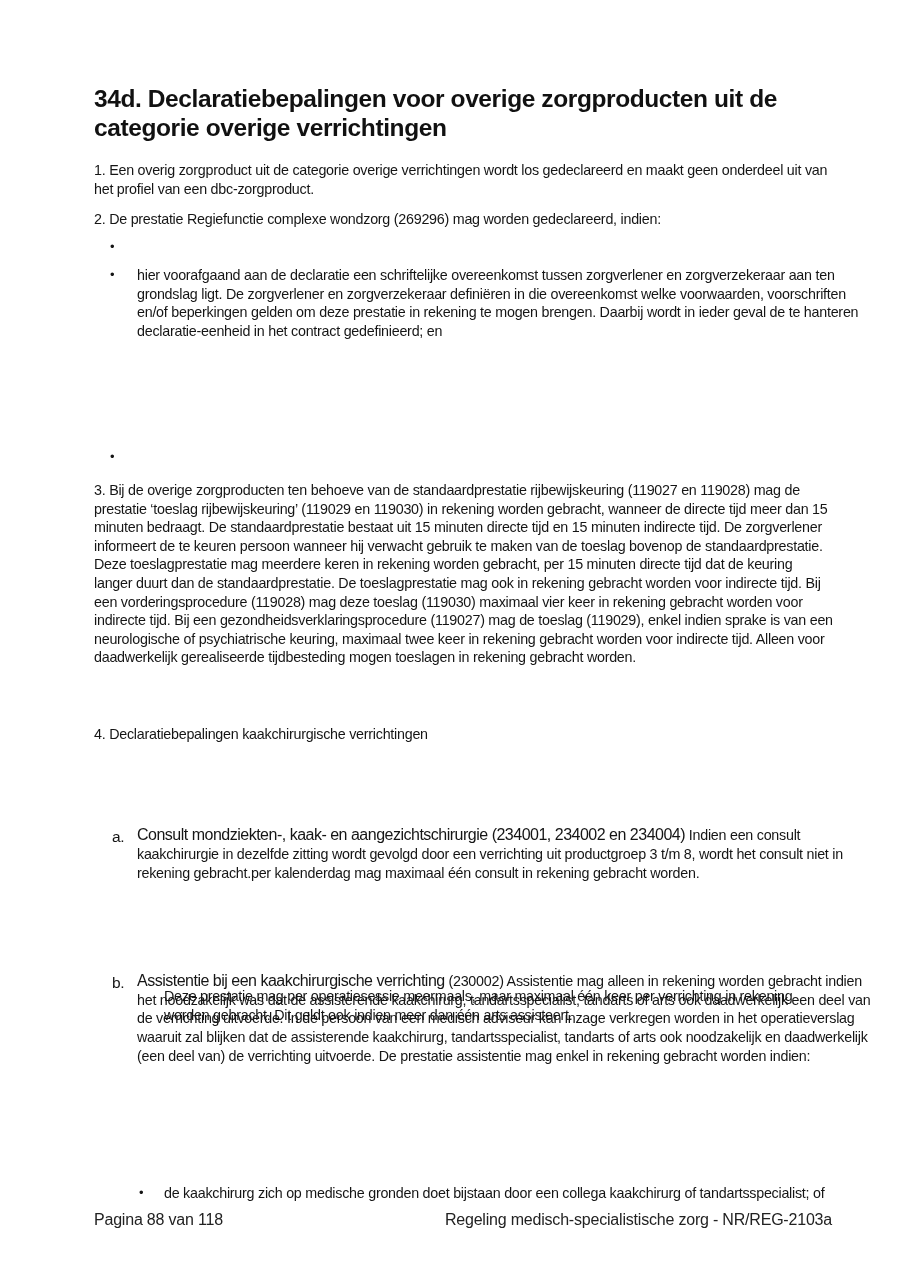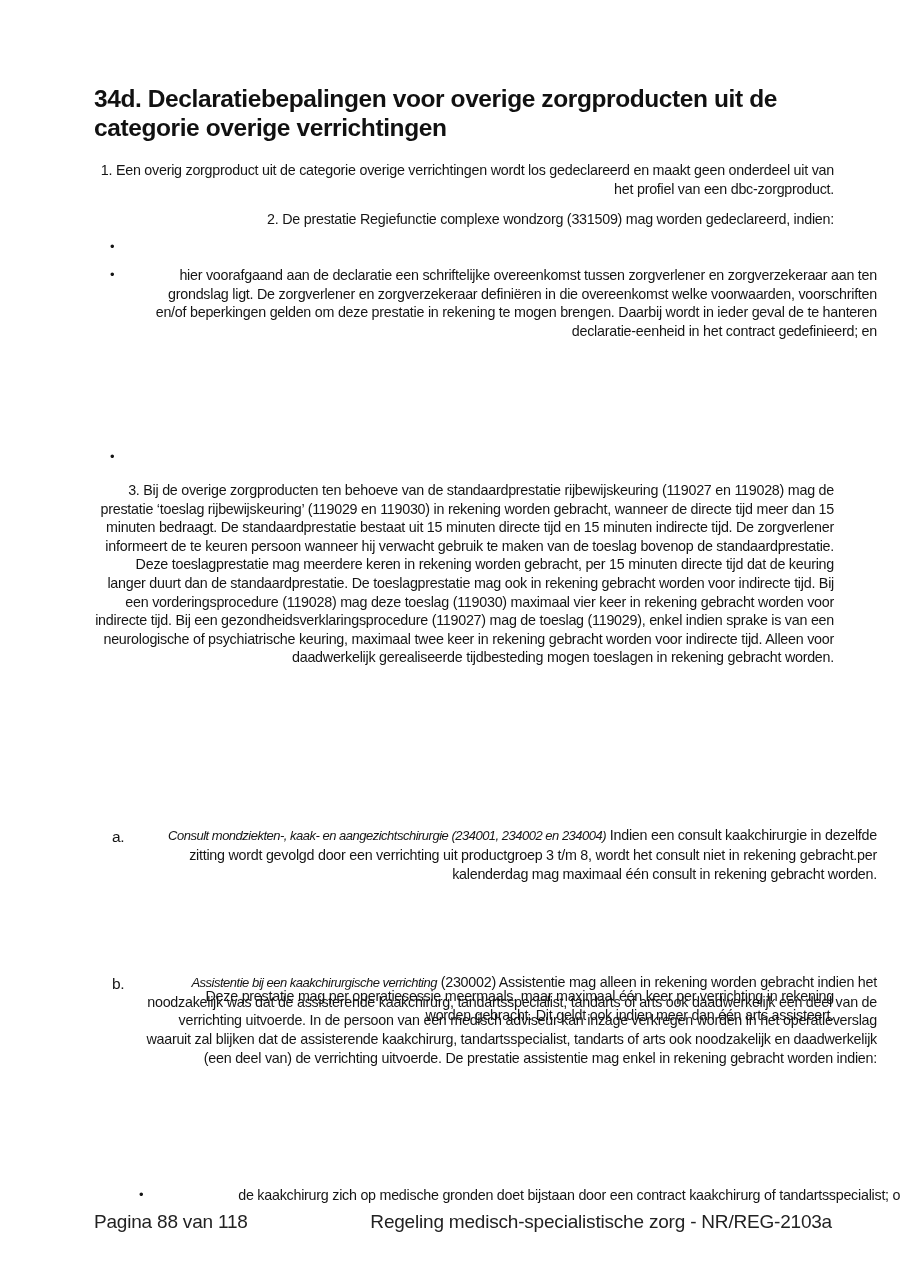--- a/index.html
+++ b/index.html
@@ -3,68 +3,69 @@
   <meta charset="utf-8">
   <style>
     html, body { margin: 0; padding: 0; background: #ffffff; }
     body { width: 900px; height: 1273px; position: relative; overflow: hidden;
            font-family: "Liberation Sans", sans-serif; color: #111; }
     .page { position: absolute; left: 0; top: 0; width: 900px; height: 1273px; background: #fff; margin-left: 8px; }
     h1 { position: absolute; left: 86px; top: 84px; width: 740px; margin: 0;
          font-family: "Liberation Sans", sans-serif; font-weight: bold; font-size: 24.5px;
          line-height: 29px; letter-spacing: -0.4px; color: #111; }
     .body { position: absolute; left: 86px; width: 740px; font-size: 14.3px; line-height: 18.6px;
-            letter-spacing: -0.25px; color: #151515; text-align: right; }
+            letter-spacing: -0.25px; color: #151515; }
     p { margin: 0; }
     .bul { position: relative; padding-left: 43px; }
     .bul .dot { position: absolute; left: 16px; top: 0; font-size: 13px; }
     .lettered { position: relative; padding-left: 43px; }
     .lettered .mark { position: absolute; left: 18px; top: 2px; font-size: 15.5px; }
     .sub { position: relative; padding-left: 70px; }
     .sub .dot { position: absolute; left: 45px; top: 0; font-size: 13px; }
-    .it { font-style: italic; font-size: 13px; letter-spacing: -0.5px; }
-    .footer { position: absolute; top: 1211px; font-size: 19px; color: #222; letter-spacing: -0.2px; }
+    .it { font-size: 16px; letter-spacing: -0.5px; }
+    .footer { position: absolute; top: 1211px; font-size: 16px; color: #222; letter-spacing: -0.2px; }
   </style>
 </head>
 <body>
 
 <div class="page">
 
   <h1>34d. Declaratiebepalingen voor overige zorgproducten uit de categorie overige verrichtingen</h1>
 
   <p class="body" style="top:161px;">1. Een overig zorgproduct uit de categorie overige verrichtingen wordt los gedeclareerd en maakt geen onderdeel uit van het profiel van een dbc-zorgproduct.</p>
 
-  <p class="body" style="top:210px;">2. De prestatie Regiefunctie complexe wondzorg (331509) mag worden gedeclareerd, indien:</p>
+  <p class="body" style="top:210px;">2. De prestatie Regiefunctie complexe wondzorg (269296) mag worden gedeclareerd, indien:</p>
 
   <div class="body bul" style="top:238px;">
     <span class="dot">•</span>
   </div>
   <div class="body bul" style="top:266px;">
     <span class="dot">•</span>
     <span>hier voorafgaand aan de declaratie een schriftelijke overeenkomst tussen zorgverlener en zorgverzekeraar aan ten grondslag ligt. De zorgverlener en zorgverzekeraar definiëren in die overeenkomst welke voorwaarden, voorschriften en/of beperkingen gelden om deze prestatie in rekening te mogen brengen. Daarbij wordt in ieder geval de te hanteren declaratie-eenheid in het contract gedefinieerd; en</span>
   </div>
   <div class="body bul" style="top:374px;">
     <span class="dot">•</span>
   </div>
 
   <p class="body" style="top:481px;">3. Bij de overige zorgproducten ten behoeve van de standaardprestatie rijbewijskeuring (119027 en 119028) mag de prestatie ‘toeslag rijbewijskeuring’ (119029 en 119030) in rekening worden gebracht, wanneer de directe tijd meer dan 15 minuten bedraagt. De standaardprestatie bestaat uit 15 minuten directe tijd en 15 minuten indirecte tijd. De zorgverlener informeert de te keuren persoon wanneer hij verwacht gebruik te maken van de toeslag bovenop de standaardprestatie. Deze toeslagprestatie mag meerdere keren in rekening worden gebracht, per 15 minuten directe tijd dat de keuring langer duurt dan de standaardprestatie. De toeslagprestatie mag ook in rekening gebracht worden voor indirecte tijd. Bij een vorderingsprocedure (119028) mag deze toeslag (119030) maximaal vier keer in rekening gebracht worden voor indirecte tijd. Bij een gezondheidsverklaringsprocedure (119027) mag de toeslag (119029), enkel indien sprake is van een neurologische of psychiatrische keuring, maximaal twee keer in rekening gebracht worden voor indirecte tijd. Alleen voor daadwerkelijk gerealiseerde tijdbesteding mogen toeslagen in rekening gebracht worden.</p>
 
+  <p class="body" style="top:725px;">4. Declaratiebepalingen kaakchirurgische verrichtingen</p>
 
   <div class="body lettered" style="top:752px;">
     <span class="mark">a.</span>
     <span class="it">Consult mondziekten-, kaak- en aangezichtschirurgie (234001, 234002 en 234004)</span><span> Indien een consult kaakchirurgie in dezelfde zitting wordt gevolgd door een verrichting uit productgroep 3 t/m 8, wordt het consult niet in rekening gebracht.per kalenderdag mag maximaal één consult in rekening gebracht worden.</span>
   </div>
 
   <div class="body lettered" style="top:842px;">
     <span class="mark">b.</span>
     <span class="it">Assistentie bij een kaakchirurgische verrichting</span><span> (230002) Assistentie mag alleen in rekening worden gebracht indien het noodzakelijk was dat de assisterende kaakchirurg, tandartsspecialist, tandarts of arts ook daadwerkelijk een deel van de verrichting uitvoerde. In de persoon van een medisch adviseur kan inzage verkregen worden in het operatieverslag waaruit zal blijken dat de assisterende kaakchirurg, tandartsspecialist, tandarts of arts ook noodzakelijk en daadwerkelijk (een deel van) de verrichting uitvoerde. De prestatie assistentie mag enkel in rekening gebracht worden indien:</span>
   </div>
 
   <div class="body sub" style="top:961px;">
     <span class="dot">•</span>
-    <span>de kaakchirurg zich op medische gronden doet bijstaan door een contract kaakchirurg of tandartsspecialist; of</span>
+    <span>de kaakchirurg zich op medische gronden doet bijstaan door een collega kaakchirurg of tandartsspecialist; of</span>
   </div>
 
   <p class="body" style="top:987px; padding-left:70px; width:670px;">Deze prestatie mag per operatiesessie meermaals, maar maximaal één keer per verrichting in rekening worden gebracht. Dit geldt ook indien meer dan één arts assisteert.</p>
 
   <div class="footer" style="left:86px;">Pagina 88 van 118</div>
   <div class="footer" style="right:76px; ">Regeling medisch-specialistische zorg - NR/REG-2103a</div>
 </div>
 
 </body></html>

